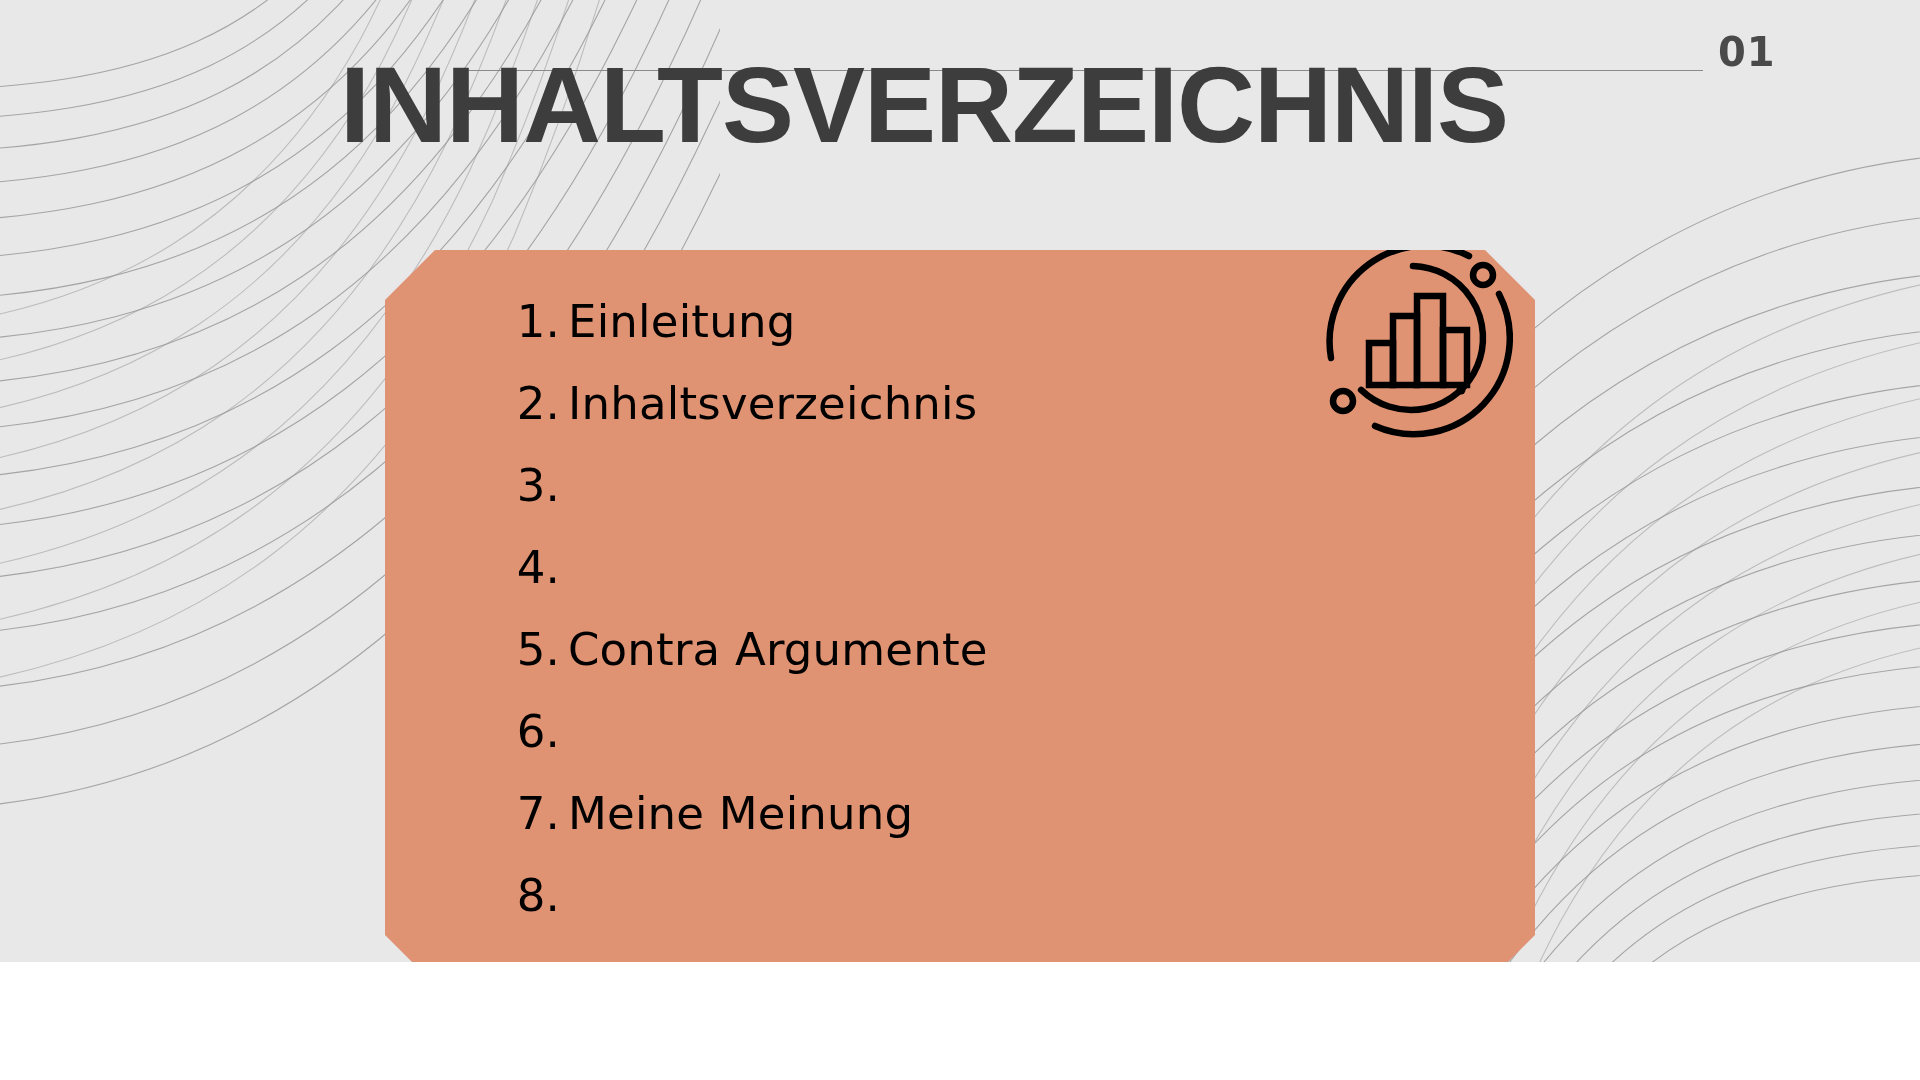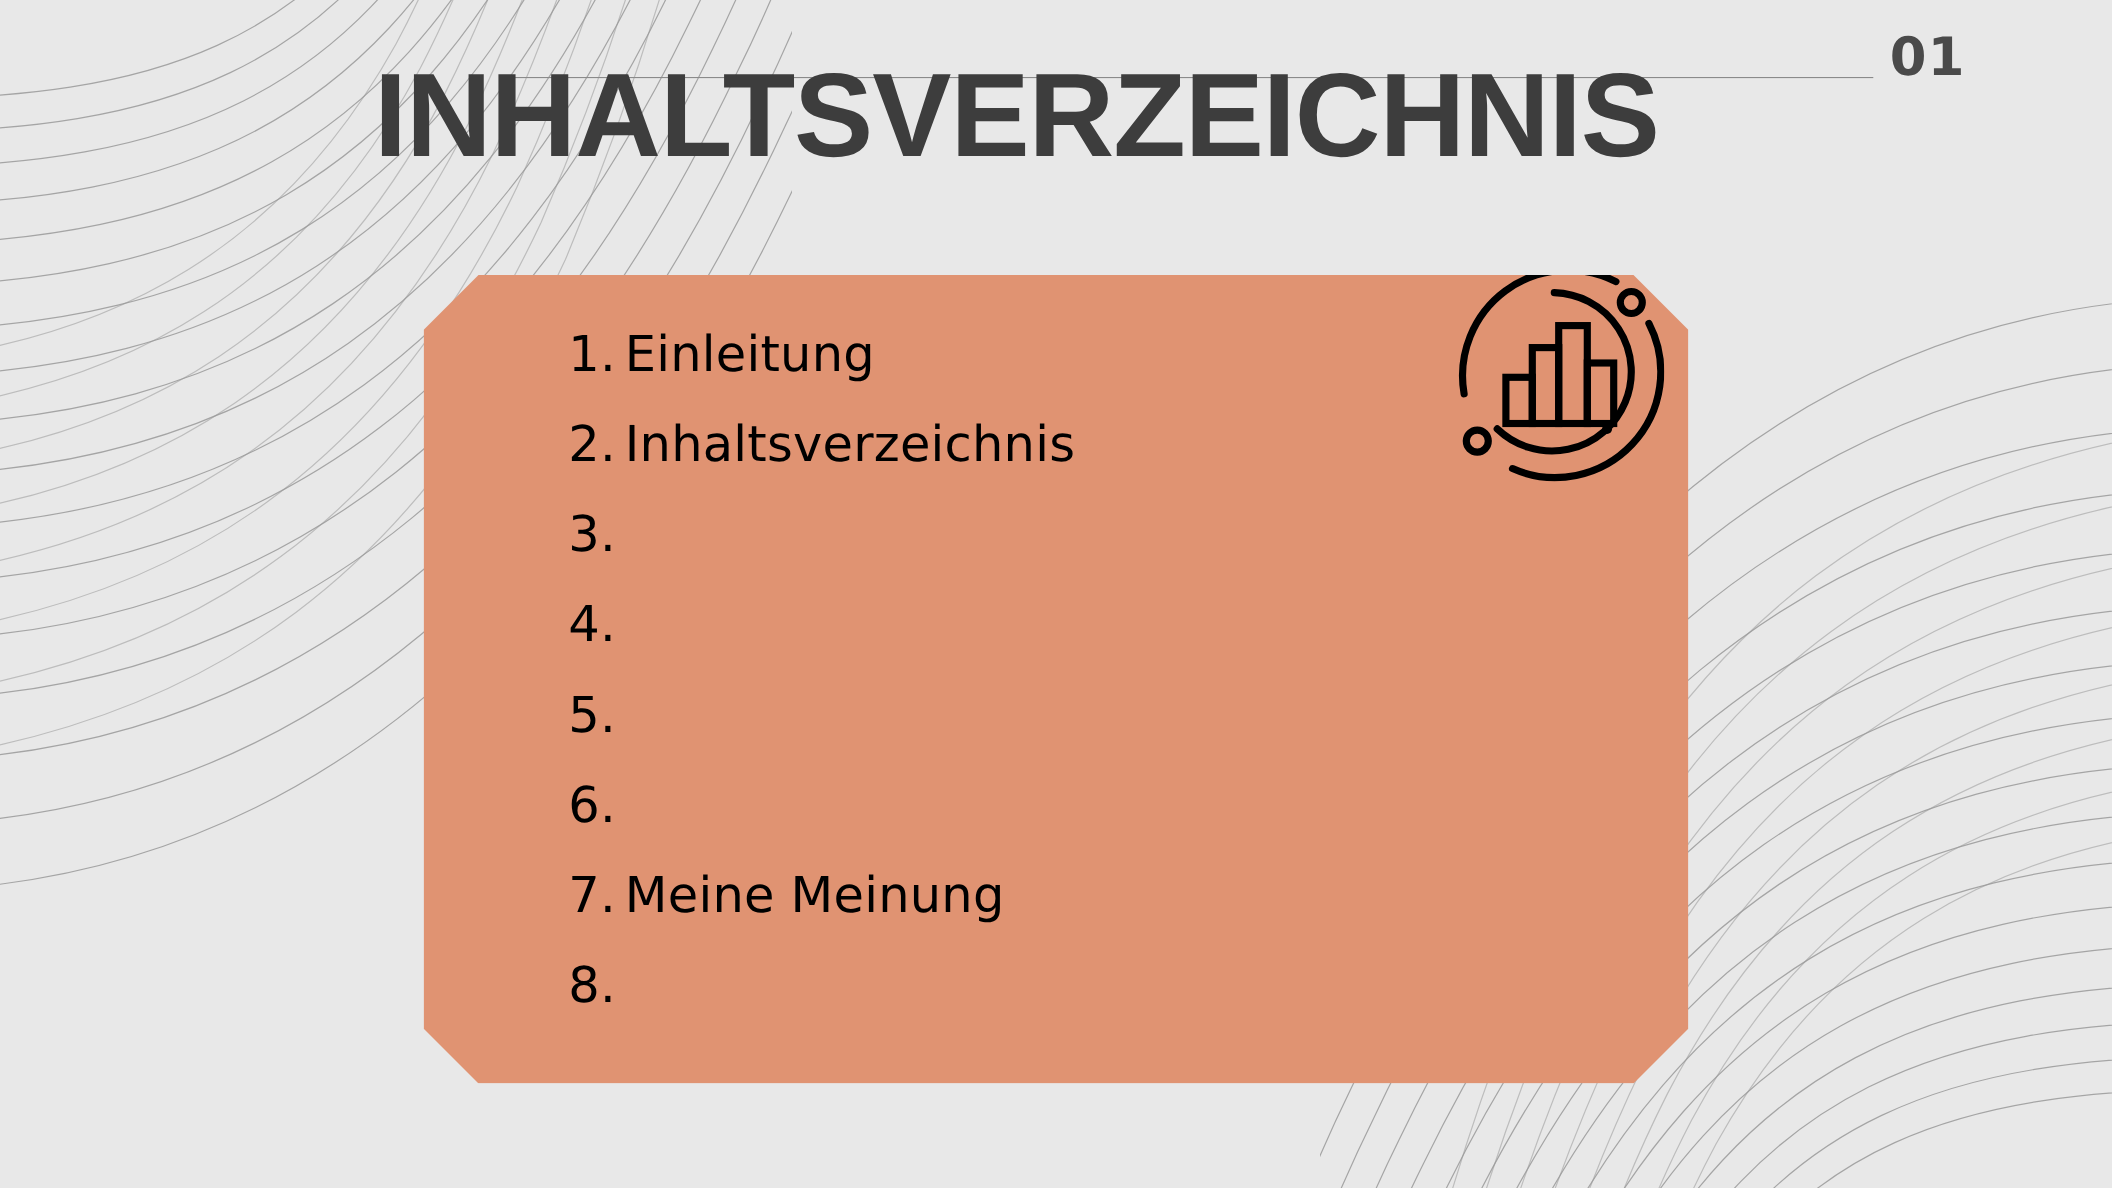--- a/index.html
+++ b/index.html
@@ -3,21 +3,21 @@
 <meta charset="utf-8">
 <style>
   html, body {
     margin: 0;
     padding: 0;
     background: #ffffff;
   }
   #slide {
     position: relative;
     width: 1920px;
-    height: 1080px;
+    height: 962px;
     background: #e8e8e8;
     overflow: hidden;
     font-family: "Liberation Sans", sans-serif;
   }
 
   
   .deco {
     position: absolute;
     pointer-events: none;
   }
@@ -59,21 +59,21 @@
     white-space: nowrap;
     transform: scaleX(1.0);
     transform-origin: left center;
   }
   #page-number {
     position: absolute;
     left: 1718px;
     top: 22px;
     color: #4a4a4a;
     font-family: "DejaVu Sans", sans-serif;
-    font-size: 48px;
+    font-size: 40px;
     font-weight: bold;
     letter-spacing: 1px;
     line-height: 60px;
   }
 
   
   #toc-panel {
     position: absolute;
     left: 385px;
     top: 250px;
@@ -242,20 +242,21 @@
         <span class="toc-label">Inhaltsverzeichnis</span>
       </li>
       <li class="toc-item">
         <span class="toc-num">3.</span>
       </li>
       <li class="toc-item">
         <span class="toc-num">4.</span>
       </li>
       <li class="toc-item">
         <span class="toc-num">5.</span>
+        <span class="toc-label">Contra Argumente</span>
       </li>
       <li class="toc-item">
         <span class="toc-num">6.</span>
       </li>
       <li class="toc-item">
         <span class="toc-num">7.</span>
         <span class="toc-label">Meine Meinung</span>
       </li>
       <li class="toc-item">
         <span class="toc-num">8.</span>

